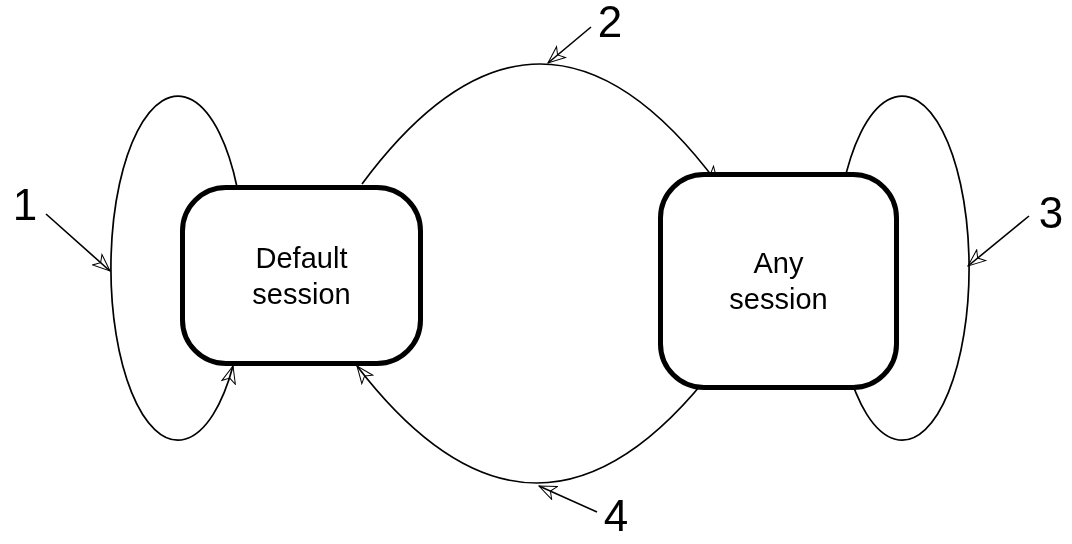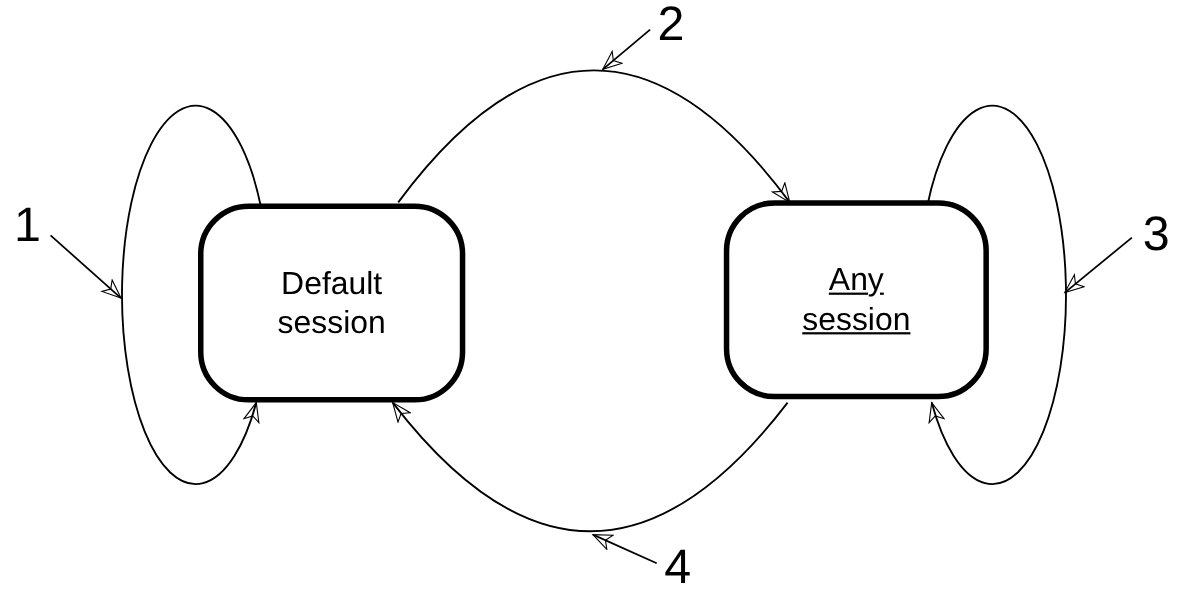--- a/index.html
+++ b/index.html
@@ -52,24 +52,23 @@
     display: block;
   }
   .box-default {
     left: 180px;
     top: 185px;
     width: 243px;
     height: 181px;
   }
   .box-other {
     left: 658px;
-    top: 182px;
+    top: 172px;
     width: 241px;
-    height: 181px;
-    text-decoration: underline;
+    height: 218px;
   }
   .callout {
     position: absolute;
     z-index: 3;
     transform: translate(-50%, -50%);
     color: #000000;
     font-size: 44px;
     line-height: 44px;
   }
   .callout-1 { left: 25px;   top: 205px; }

